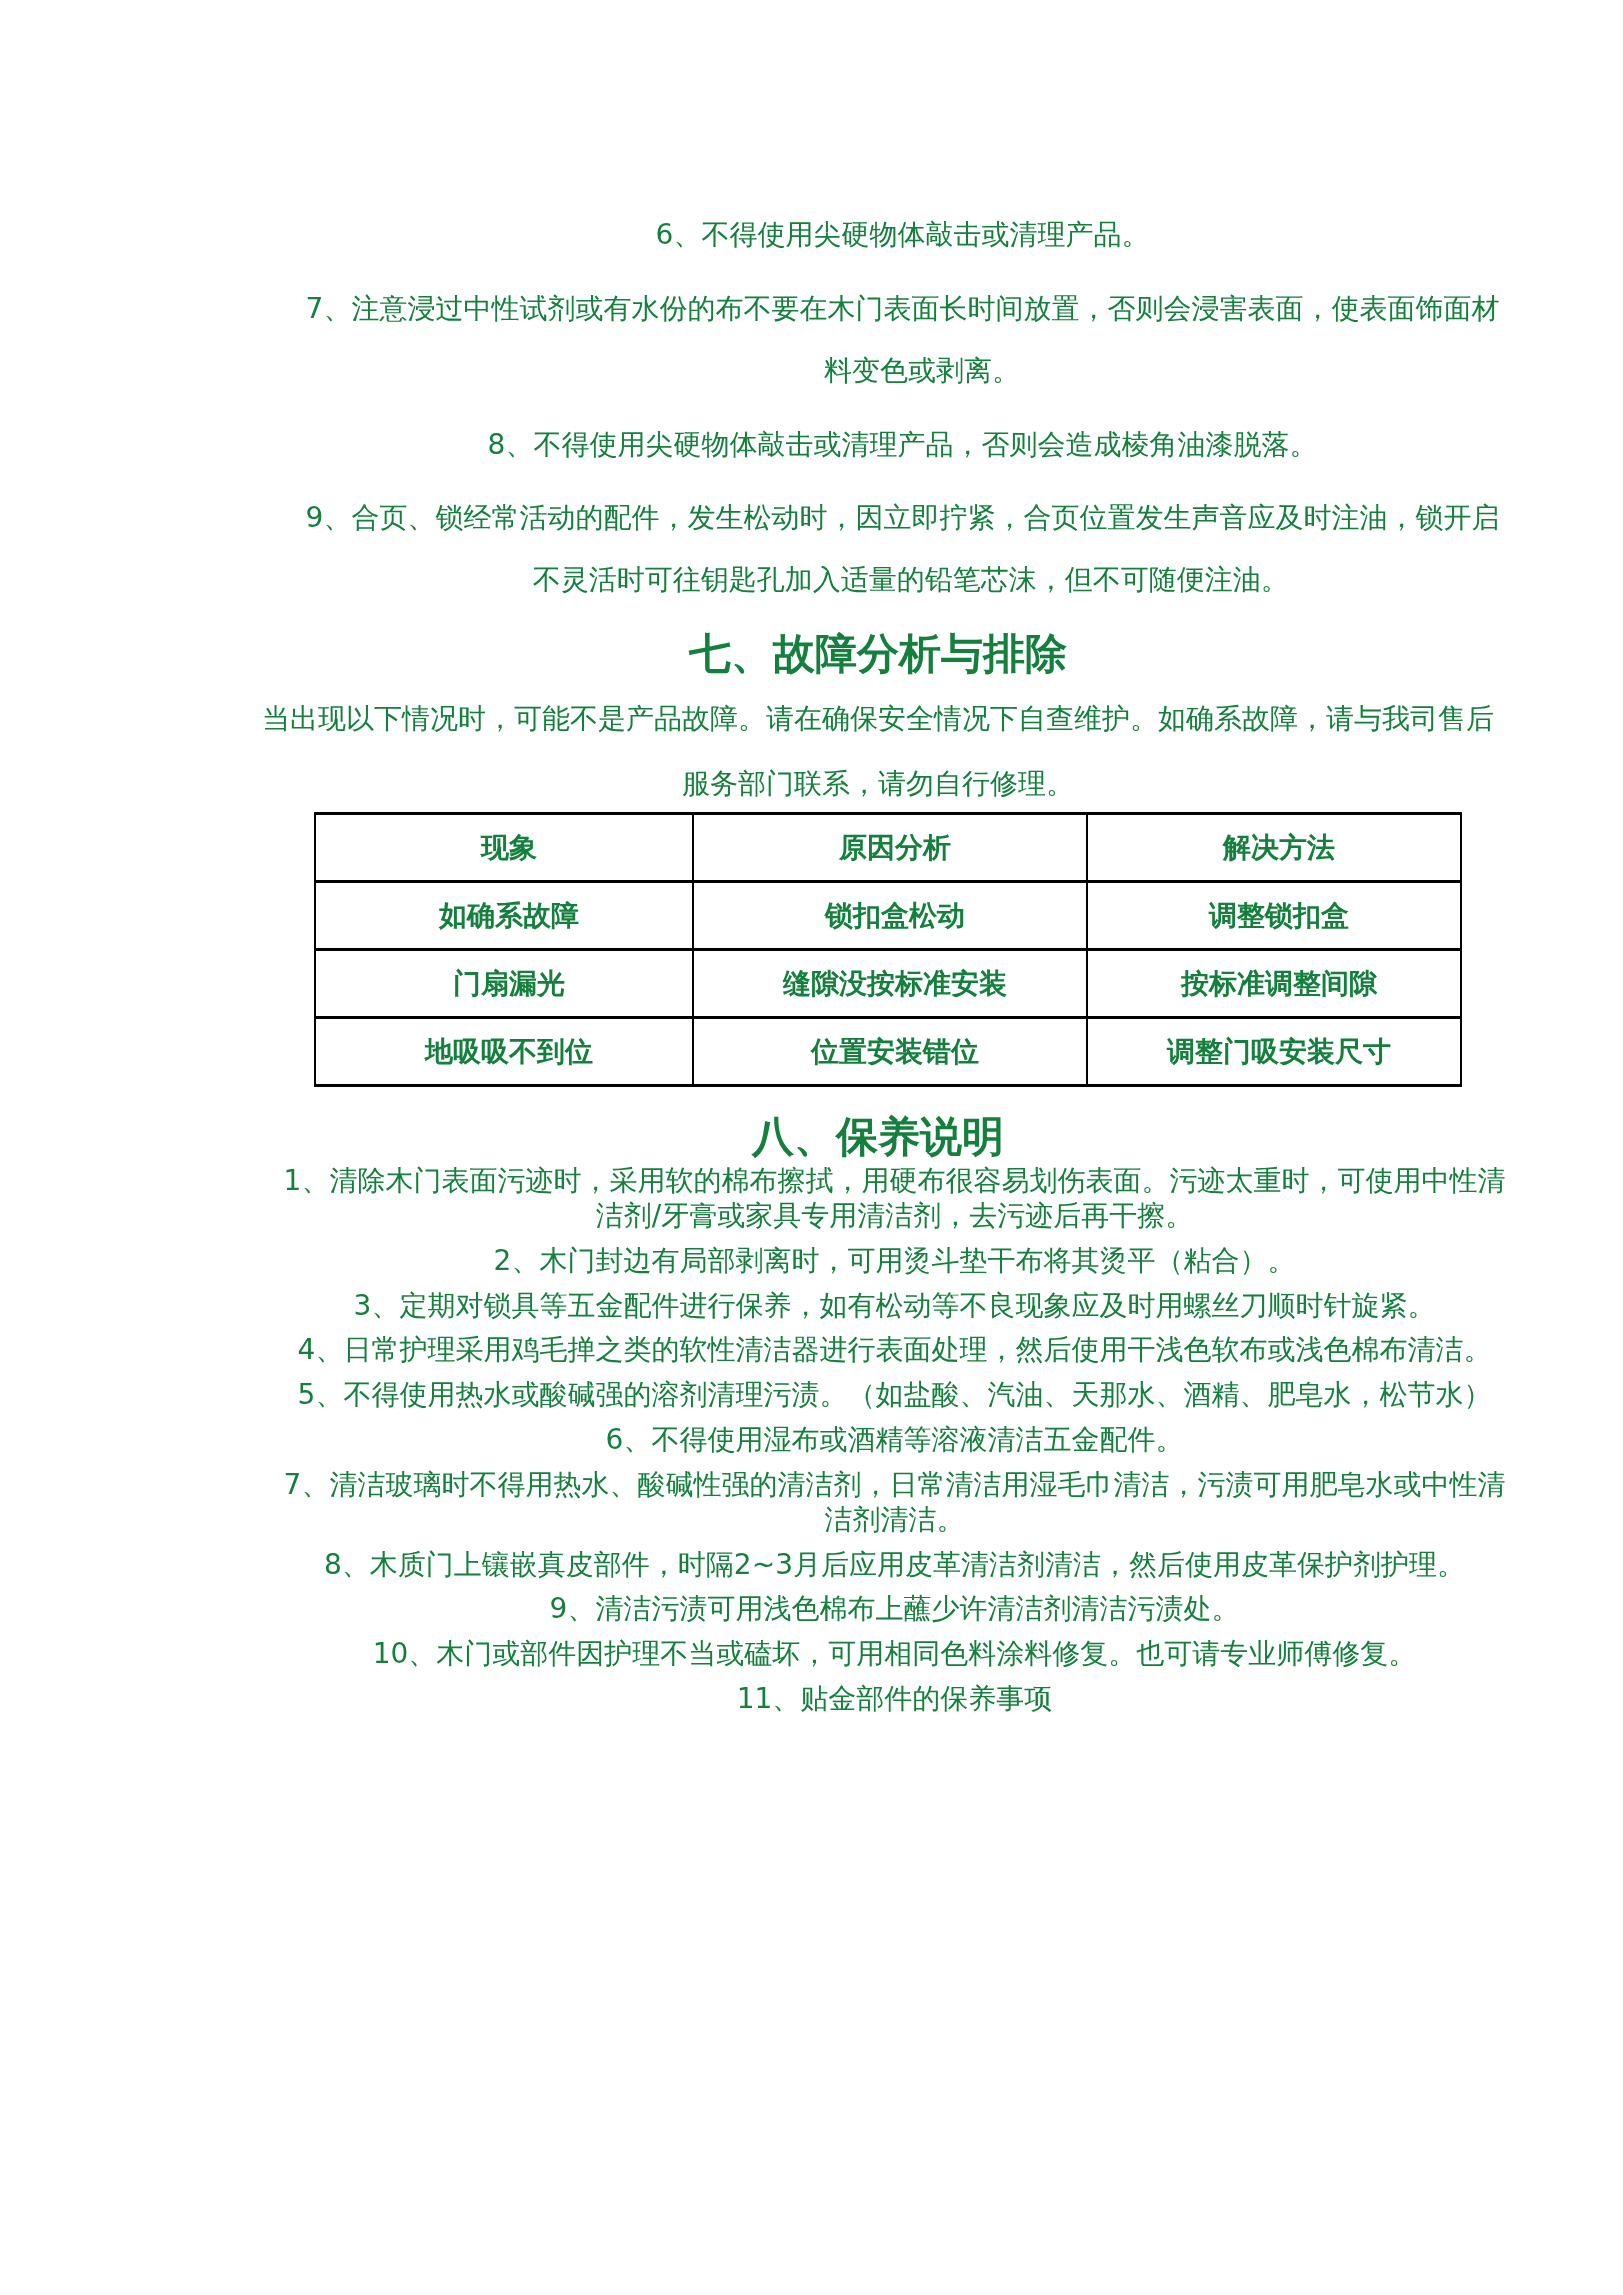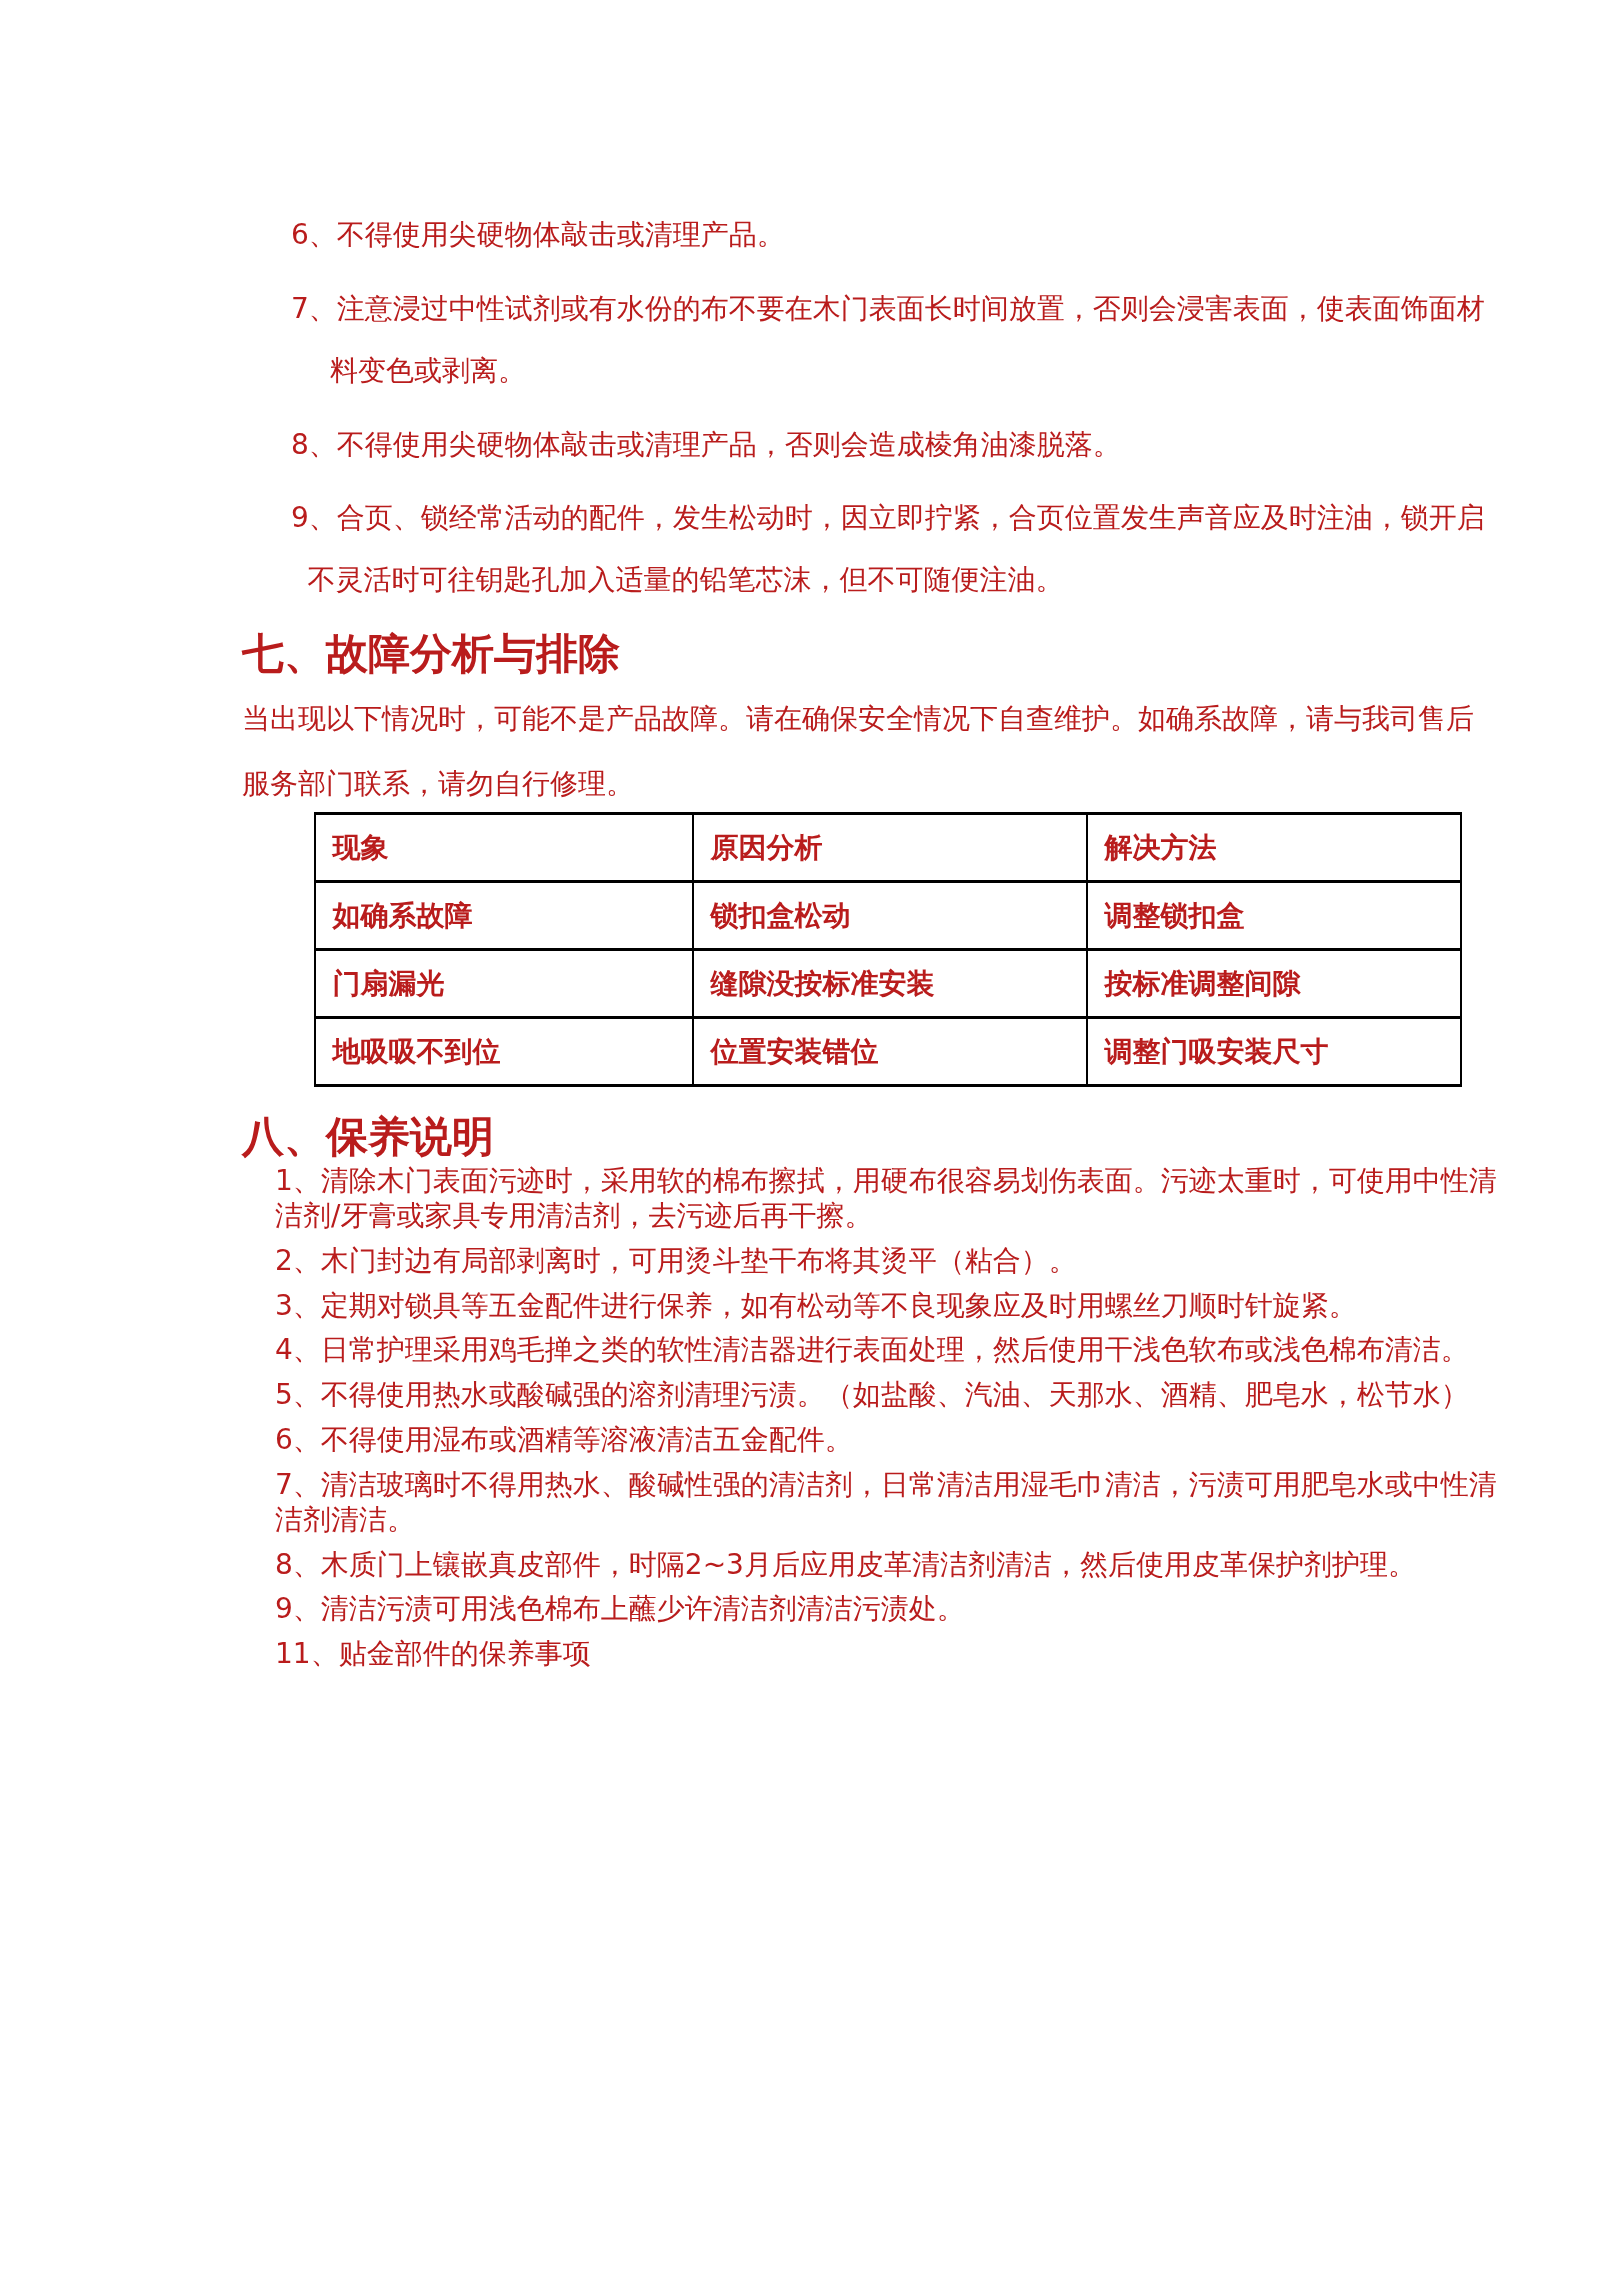--- a/index.html
+++ b/index.html
@@ -5,26 +5,27 @@
   html, body {
     margin: 0;
     padding: 0;
     background: #ffffff;
   }
   .page {
     position: relative;
     width: 1623px;
     height: 2295px;
     background: #ffffff;
-    color: #b91c1c;
+    color: #15803d;
     box-sizing: border-box;
     padding: 204px 109px 0 242px;
     font-family: "DejaVu Sans", "Liberation Sans", sans-serif;
     font-size: 28px;
     overflow: hidden;
+    text-align: center;
   }
   
   .toplist .li {
     white-space: pre-wrap;
     line-height: 62px;
     margin: 0 0 11.8px 49px;
   }
   .toplist .li.hang-60 { padding-left: 39px; text-indent: -39px; }
   .toplist .li.hang-25 { padding-left: 16.4px; text-indent: -16.4px; }
 
@@ -129,17 +130,18 @@
 洁剂/牙膏或家具专用清洁剂，去污迹后再干擦。</span></div>
     <div class="li"><span>2、</span><span>木门封边有局部剥离时，可用烫斗垫干布将其烫平（粘合）。</span></div>
     <div class="li"><span>3、</span><span>定期对锁具等五金配件进行保养，如有松动等不良现象应及时用螺丝刀顺时针旋紧。</span></div>
     <div class="li"><span>4、</span><span>日常护理采用鸡毛掸之类的软性清洁器进行表面处理，然后使用干浅色软布或浅色棉布清洁。</span></div>
     <div class="li"><span>5、</span><span>不得使用热水或酸碱强的溶剂清理污渍。（如盐酸、汽油、天那水、酒精、肥皂水，松节水）</span></div>
     <div class="li"><span>6、</span><span>不得使用湿布或酒精等溶液清洁五金配件。</span></div>
     <div class="li"><span>7、</span><span>清洁玻璃时不得用热水、酸碱性强的清洁剂，日常清洁用湿毛巾清洁，污渍可用肥皂水或中性清
 洁剂清洁。</span></div>
     <div class="li"><span>8、</span><span>木质门上镶嵌真皮部件，时隔2~3月后应用皮革清洁剂清洁，然后使用皮革保护剂护理。</span></div>
     <div class="li"><span>9、</span><span>清洁污渍可用浅色棉布上蘸少许清洁剂清洁污渍处。</span></div>
+    <div class="li"><span>10、</span><span>木门或部件因护理不当或磕坏，可用相同色料涂料修复。也可请专业师傅修复。</span></div>
     <div class="li"><span>11、</span><span>贴金部件的保养事项</span></div>
   </div>
 
 </div>
 
 
 </body></html>

